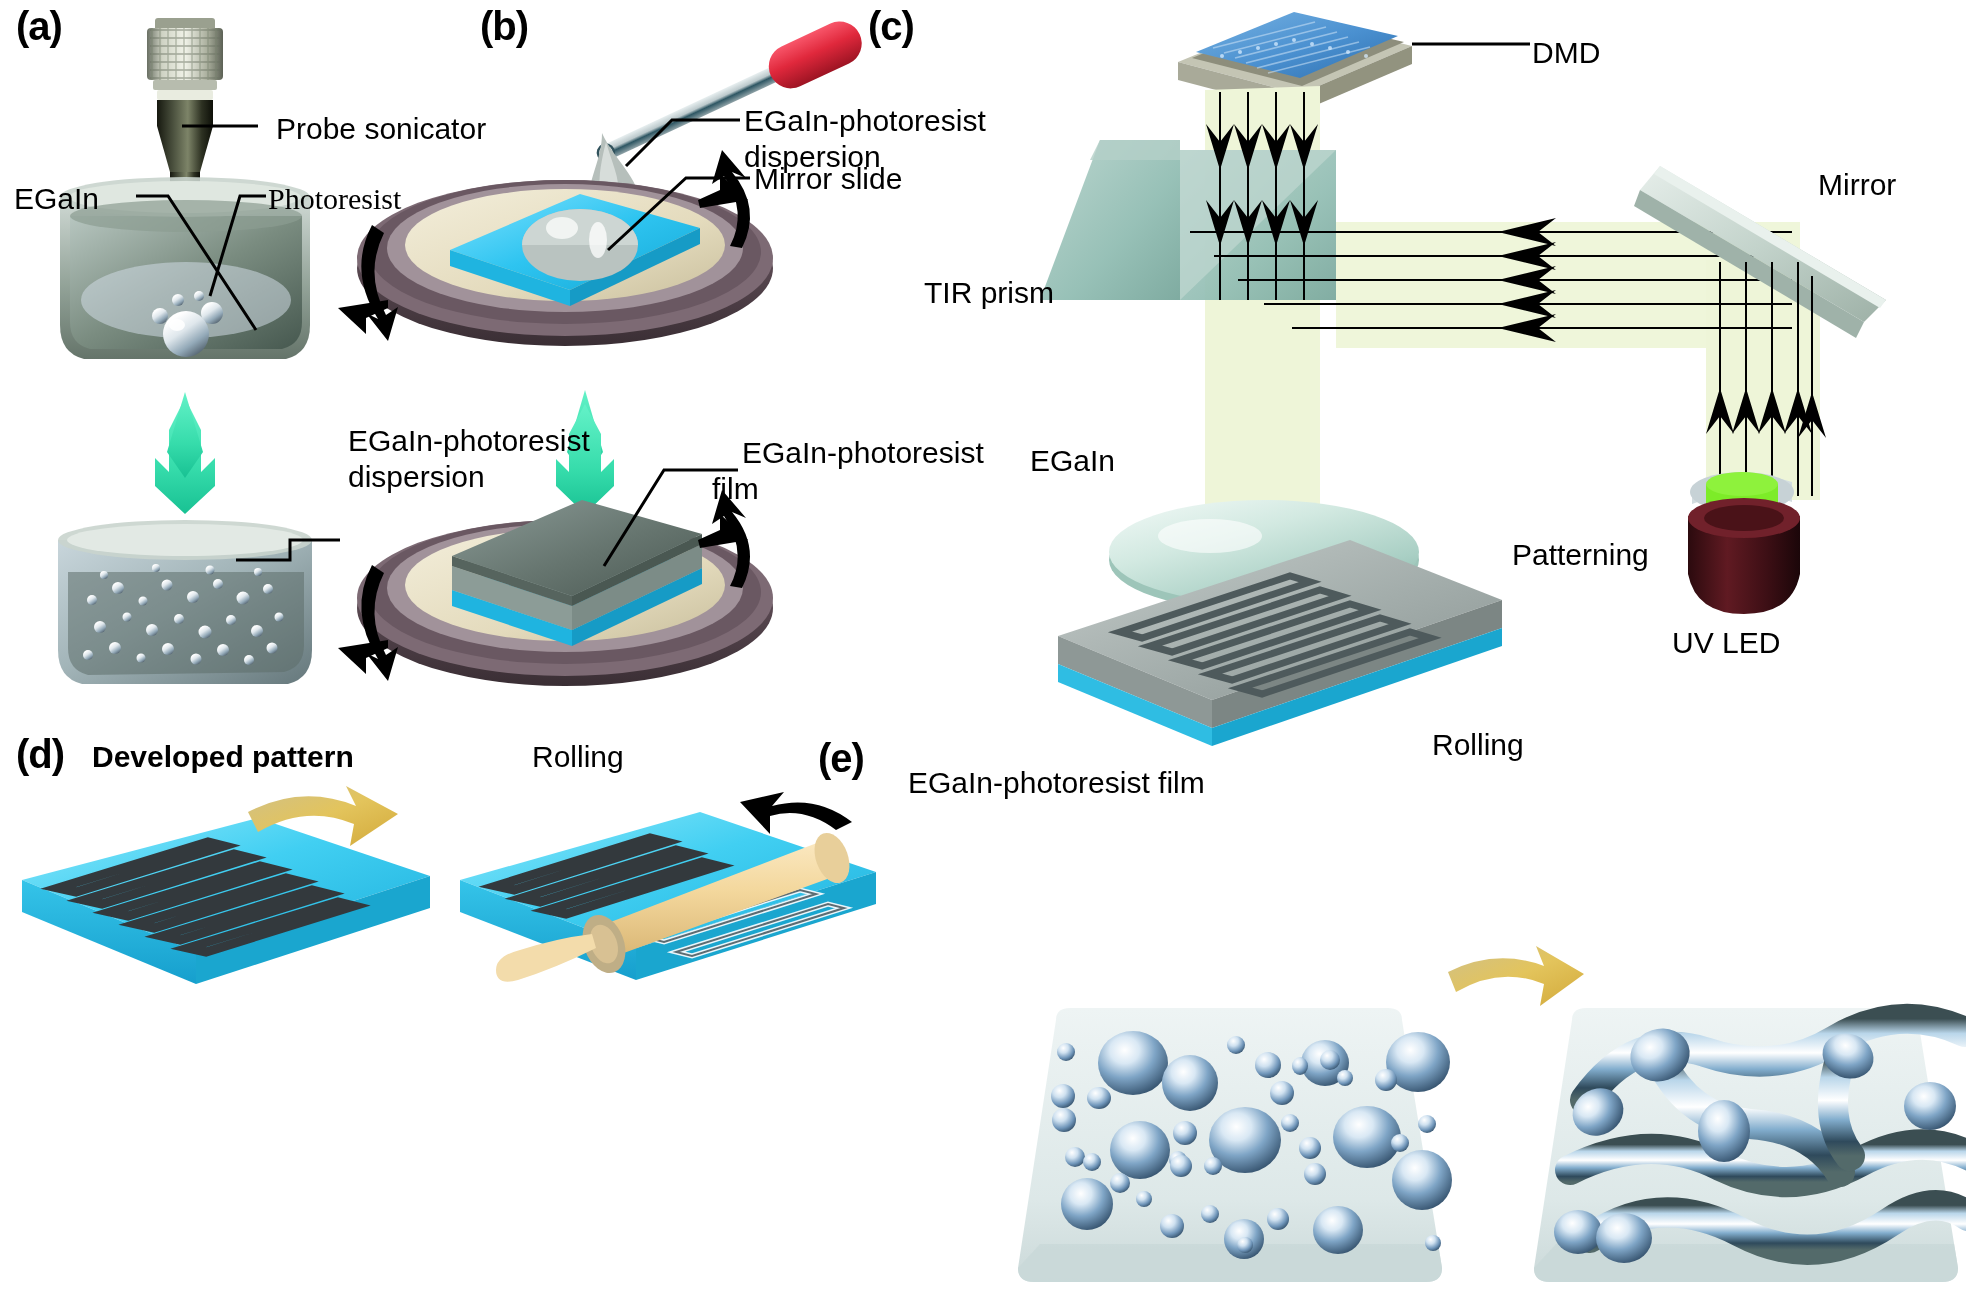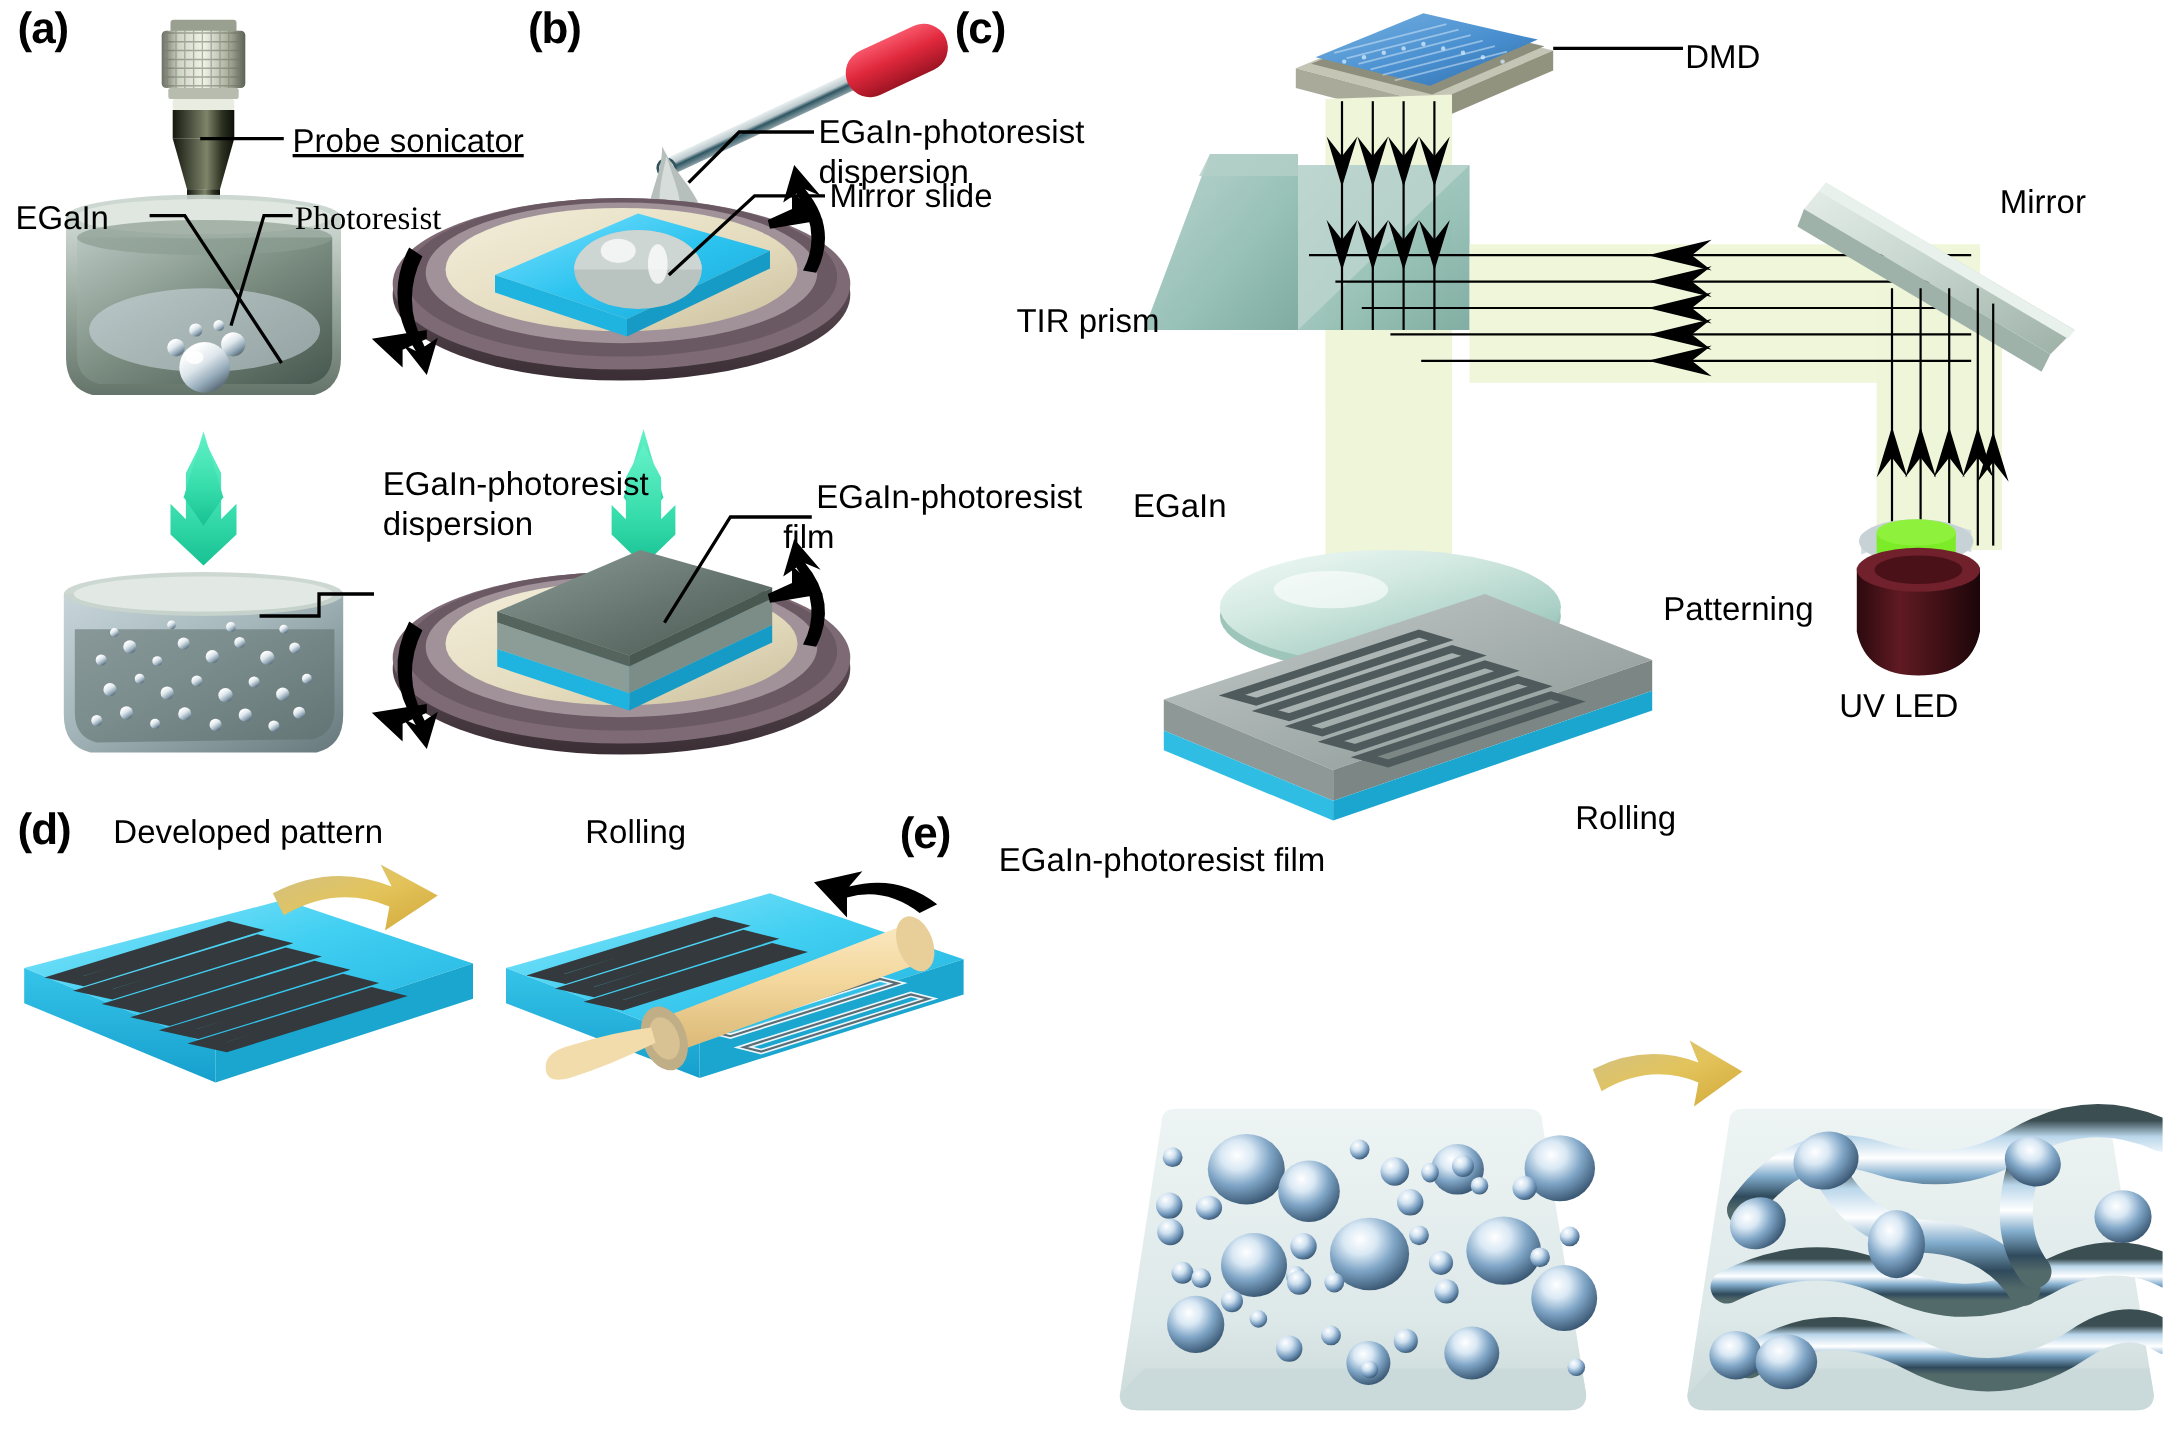--- a/index.html
+++ b/index.html
@@ -565,21 +565,21 @@
       <ellipse cx="1724" cy="1131" rx="26" ry="31"></ellipse>
       <ellipse cx="1930" cy="1106" rx="26" ry="24"></ellipse>
       <ellipse cx="1578" cy="1232" rx="24" ry="22"></ellipse>
       <ellipse cx="1624" cy="1238" rx="28" ry="25"></ellipse>
       <ellipse cx="1848" cy="1056" rx="26" ry="22" transform="rotate(22 1848 1056)"></ellipse>
     </g>
   </g>
 </svg>
 
 <div class="lbl panel-tag" style="left:16px;top:4px;">(a)</div>
-<div class="lbl tx" style="left:266px;top:112px;text-decoration:underline;">Probe sonicator</div>
+<div class="lbl tx" style="left:276px;top:112px;">Probe sonicator</div>
 <div class="lbl tx" style="left:14px;top:182px;">EGaIn</div>
 <div class="lbl tx" style="left:268px;top:182px;font-family:Liberation Serif, serif;">Photoresist</div>
 <div class="lbl tx" style="left:348px;top:424px;">EGaIn-photoresist</div>
 <div class="lbl tx" style="left:348px;top:460px;">dispersion</div>
 
 <div class="lbl panel-tag" style="left:480px;top:4px;">(b)</div>
 <div class="lbl tx" style="left:744px;top:104px;">EGaIn-photoresist</div>
 <div class="lbl tx" style="left:744px;top:140px;">dispersion</div>
 <div class="lbl tx" style="left:754px;top:162px;">Mirror slide</div>
 <div class="lbl tx" style="left:742px;top:436px;">EGaIn-photoresist</div>
@@ -587,20 +587,20 @@
 
 <div class="lbl panel-tag" style="left:868px;top:4px;">(c)</div>
 <div class="lbl tx" style="left:1532px;top:36px;">DMD</div>
 <div class="lbl tx" style="left:1818px;top:168px;">Mirror</div>
 <div class="lbl tx" style="left:924px;top:276px;">TIR prism</div>
 <div class="lbl tx" style="left:1030px;top:444px;">EGaIn</div>
 <div class="lbl tx" style="left:1672px;top:626px;">UV LED</div>
 <div class="lbl tx" style="left:1512px;top:538px;text-align:center;">Patterning</div>
 
 <div class="lbl panel-tag" style="left:16px;top:732px;">(d)</div>
-<div class="lbl tx" style="left:103px;top:740px;">Developed pattern</div>
+<div class="lbl tx" style="left:92px;top:740px;font-weight:bold;">Developed pattern</div>
 <div class="lbl tx" style="left:532px;top:740px;">Rolling</div>
 
 <div class="lbl panel-tag" style="left:818px;top:736px;">(e)</div>
 <div class="lbl tx" style="left:884px;top:766px;margin-left:24px;">EGaIn-photoresist film</div>
 <div class="lbl tx" style="left:1432px;top:728px;">Rolling</div>
 
 </div>
 
 </body></html>

